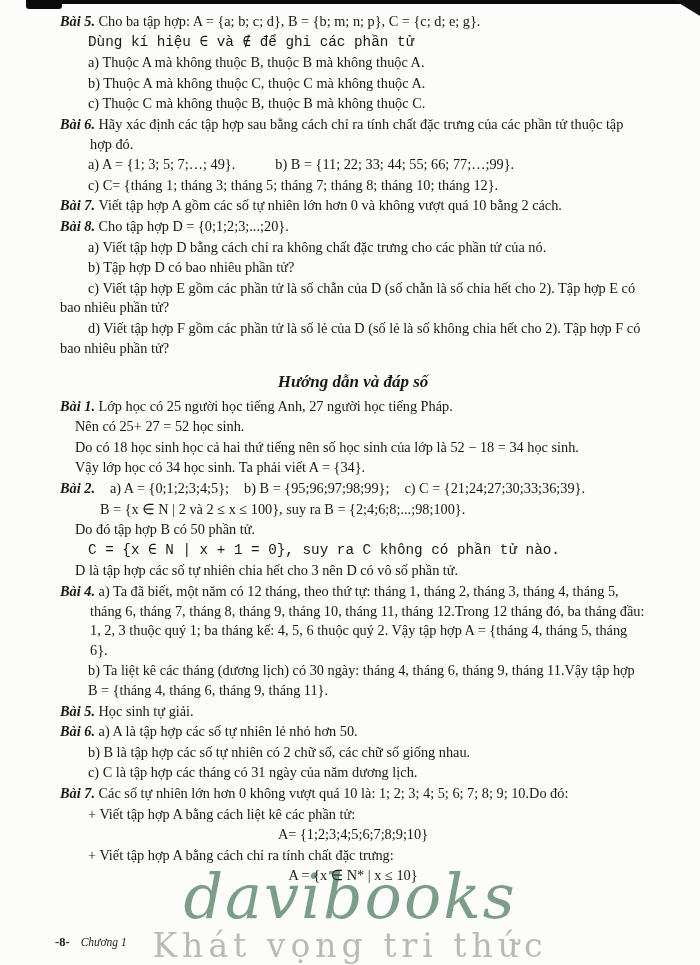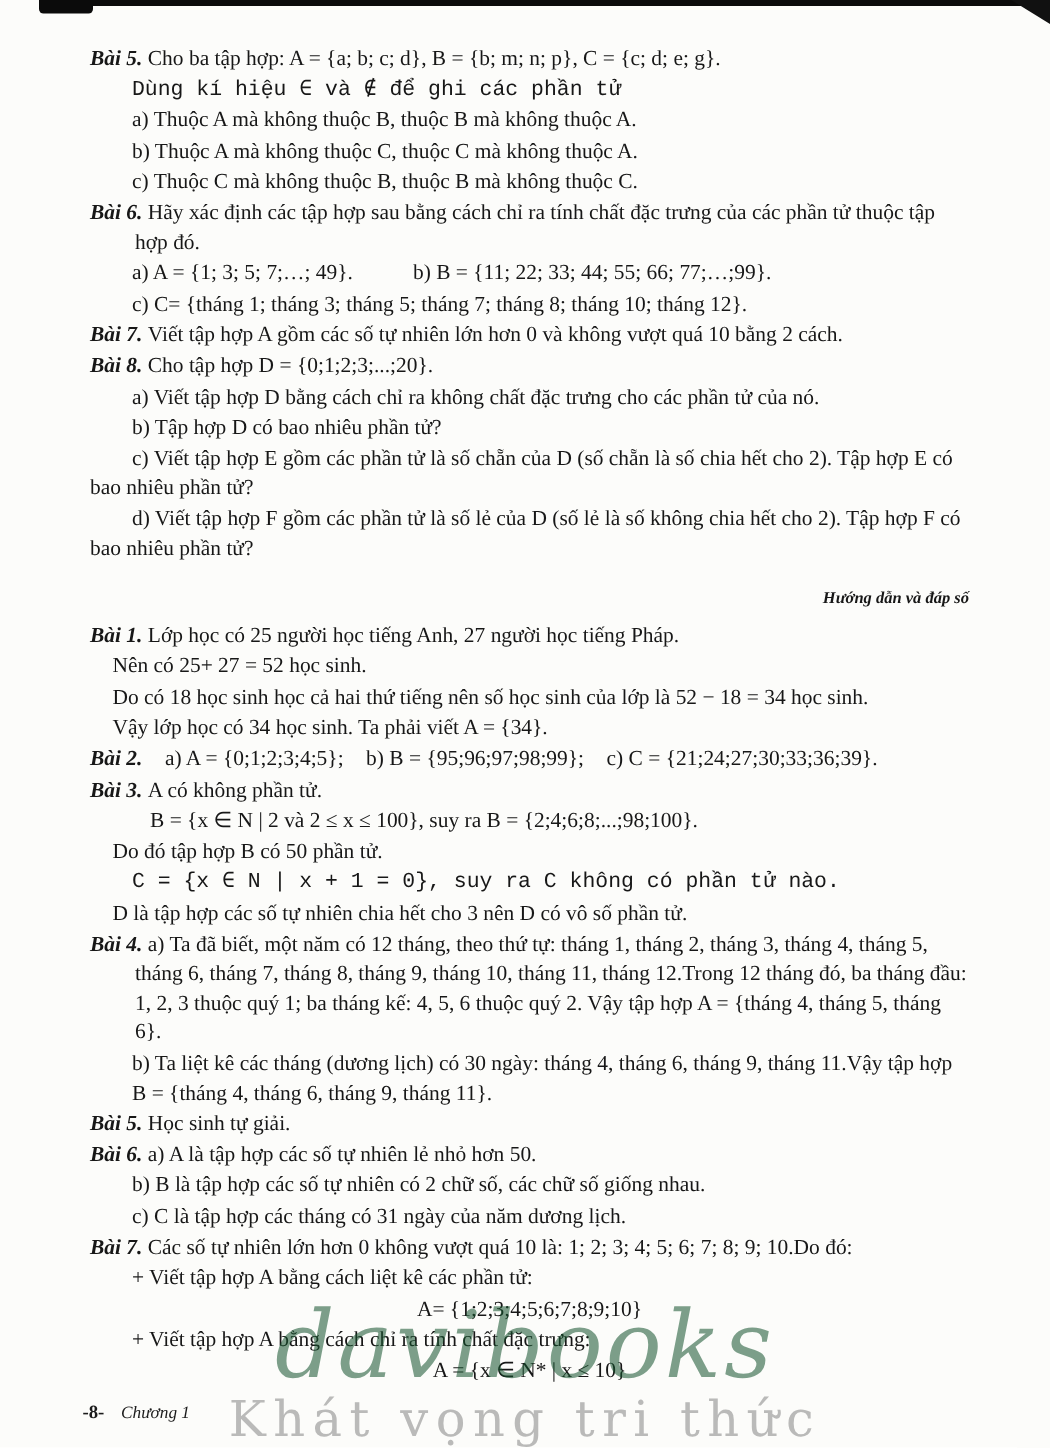--- a/index.html
+++ b/index.html
@@ -34,21 +34,21 @@
   }
   .scan-corner {
     position: absolute;
     top: 0; right: 0;
     width: 0; height: 0;
     border-top: 16px solid #111111;
     border-left: 26px solid transparent;
   }
   .content {
     position: absolute;
-    top: 30px;
+    top: 12px;
     left: 60px;
     width: 586px;
     z-index: 1;
   }
   .line { margin-bottom: 1px; }
   .para   { padding-left: 30px; text-indent: -30px; }
   .indent  { padding-left: 15px; }
   .indent2 { padding-left: 28px; font-family: Liberation Mono, monospace; }
   .indent3 { padding-left: 40px; }
   .li-block { padding-left: 28px; }
@@ -57,24 +57,24 @@
     display: flex;
     padding-left: 28px;
     gap: 40px;
   }
   .cols-label {
     display: flex;
     gap: 15px;
     align-items: baseline;
   }
   .heading {
-    text-align: right;
+    text-align: center;
     font-weight: 700;
     font-style: italic;
-    font-size: 11px;
+    font-size: 17px;
     margin: 14px 0 5px 0;
   }
   .center { text-align: center; }
   .ex-label {
     font-weight: 700;
     font-style: italic;
   }
   
   .watermark {
     position: absolute;
@@ -145,21 +145,20 @@
       <div class="line para"><span class="ex-label">Bài 1. </span><span>Lớp học có 25 người học tiếng Anh, 27 người học tiếng Pháp.</span></div>
       <div class="line indent"><span>Nên có 25+ 27 = 52 học sinh.</span></div>
       <div class="line indent"><span>Do có 18 học sinh học cả hai thứ tiếng nên số học sinh của lớp là 52 − 18 = 34 học sinh.</span></div>
       <div class="line indent"><span>Vậy lớp học có 34 học sinh. Ta phải viết A = {34}.</span></div>
       <div class="line cols-label">
         <span class="ex-label">Bài 2. </span>
         <span>a) A = {0;1;2;3;4;5};</span>
         <span>b) B = {95;96;97;98;99};</span>
         <span>c) C = {21;24;27;30;33;36;39}.</span>
       </div>
-      <div class="line para"><span class="ex-label">Bài 3. </span><span>A có không phần tử.</span></div>
       <div class="line indent3"><span>B = {x ∈ N | 2 và 2 ≤ x ≤ 100}, suy ra B = {2;4;6;8;...;98;100}.</span></div>
       <div class="line indent"><span>Do đó tập hợp B có 50 phần tử.</span></div>
       <div class="line indent2"><span>C = {x ∈ N | x + 1 = 0}, suy ra C không có phần tử nào.</span></div>
       <div class="line indent"><span>D là tập hợp các số tự nhiên chia hết cho 3 nên D có vô số phần tử.</span></div>
       <div class="line para"><span class="ex-label">Bài 4. </span><span>a) Ta đã biết, một năm có 12 tháng, theo thứ tự: tháng 1, tháng 2, tháng 3, tháng 4, tháng 5, tháng 6, tháng 7, tháng 8, tháng 9, tháng 10, tháng 11, tháng 12.Trong 12 tháng đó, ba tháng đầu: 1, 2, 3 thuộc quý 1; ba tháng kế: 4, 5, 6 thuộc quý 2. Vậy tập hợp A = {tháng 4, tháng 5, tháng 6}.</span></div>
       <div class="line li-block"><span>b) Ta liệt kê các tháng (dương lịch) có 30 ngày: tháng 4, tháng 6, tháng 9, tháng 11.Vậy tập hợp B = {tháng 4, tháng 6, tháng 9, tháng 11}.</span></div>
       <div class="line para"><span class="ex-label">Bài 5. </span><span>Học sinh tự giải.</span></div>
       <div class="line para"><span class="ex-label">Bài 6. </span><span>a) A là tập hợp các số tự nhiên lẻ nhỏ hơn 50.</span></div>
       <div class="line li-block"><span>b) B là tập hợp các số tự nhiên có 2 chữ số, các chữ số giống nhau.</span></div>
       <div class="line li-block"><span>c) C là tập hợp các tháng có 31 ngày của năm dương lịch.</span></div>

